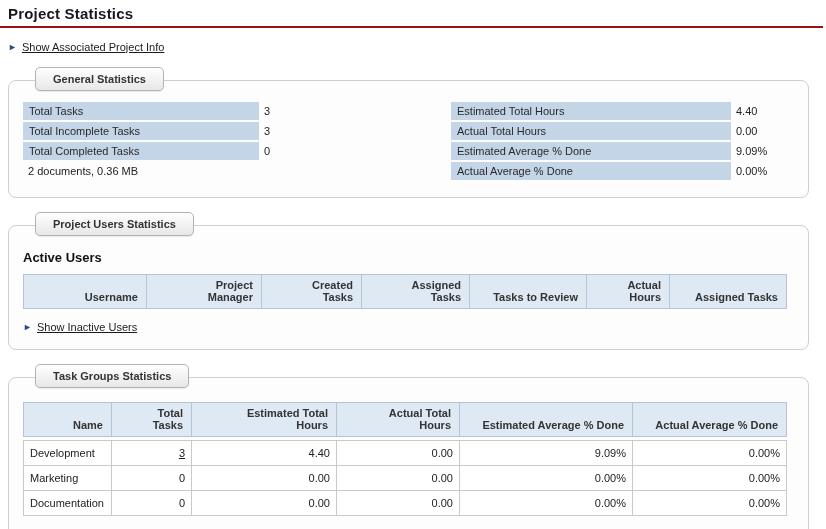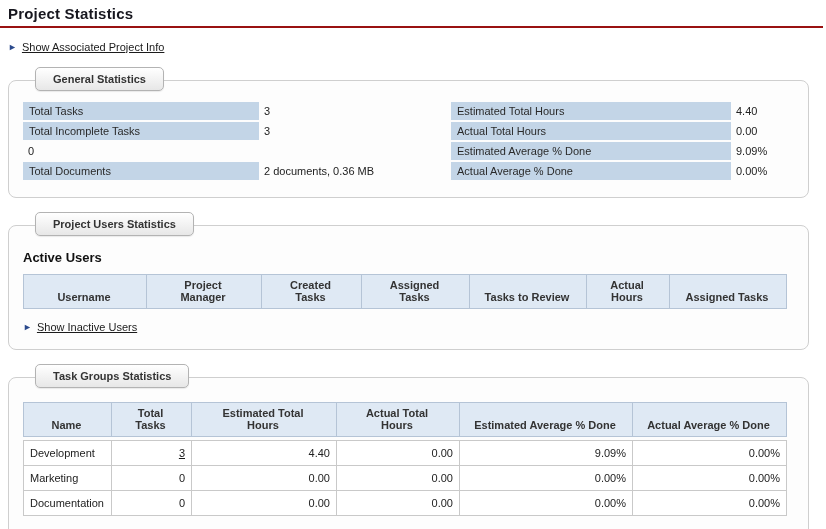--- a/index.html
+++ b/index.html
@@ -34,21 +34,21 @@
   .gen-col-left .stat-label{width:224px;}
   .gen-col-right .stat-label{width:268px;}
   .stat-value{padding:2px 0 2px 5px;}
   
   .panel-body{padding:20px 14px 16px 14px;}
   .panel-body-groups{padding:24px 14px 20px 14px;}
   .section-heading{font-size:13px;font-weight:bold;color:#111;margin:4px 0 9px 0;}
   table.stats{border-collapse:collapse;table-layout:fixed;}
   table.stats th{
     background:#dfe9f4;border:1px solid #b5c4d6;font-weight:bold;color:#333;
-    text-align:center;vertical-align:bottom;padding:4px 8px 5px 6px;font-size:11px;
+    text-align:right;vertical-align:bottom;padding:4px 8px 5px 6px;font-size:11px;
   }
   table.stats th span{display:inline-block;}
   table.stats td.spacer{border:none;background:transparent;height:3px;padding:0;}
   table.stats td.cell{border:1px solid #c9c9c9;background:#fff;padding:6px 6px;}
   td.num{text-align:right;}
   .celllink{color:#1b1b1b;text-decoration:underline;cursor:pointer;}
   .show-inactive{margin:9px 0 0 0;}
 </style>
 </head>
 <body>
@@ -69,24 +69,24 @@
       <div class="gen-col-left" id="gen-left">
           <div class="stat-row">
             <div class="stat-label">Total Tasks</div>
             <div class="stat-value">3</div>
           </div>
           <div class="stat-row">
             <div class="stat-label">Total Incomplete Tasks</div>
             <div class="stat-value">3</div>
           </div>
           <div class="stat-row">
+            <div class="stat-label">Total Completed Tasks</div>
             <div class="stat-value">0</div>
           </div>
           <div class="stat-row">
-            <div class="stat-label">Total Documents</div>
             <div class="stat-value">2 documents, 0.36 MB</div>
           </div>
         </div>
       <div class="gen-col-right" id="gen-right">
           <div class="stat-row">
             <div class="stat-label">Estimated Total Hours</div>
             <div class="stat-value">4.40</div>
           </div>
           <div class="stat-row">
             <div class="stat-label">Actual Total Hours</div>

